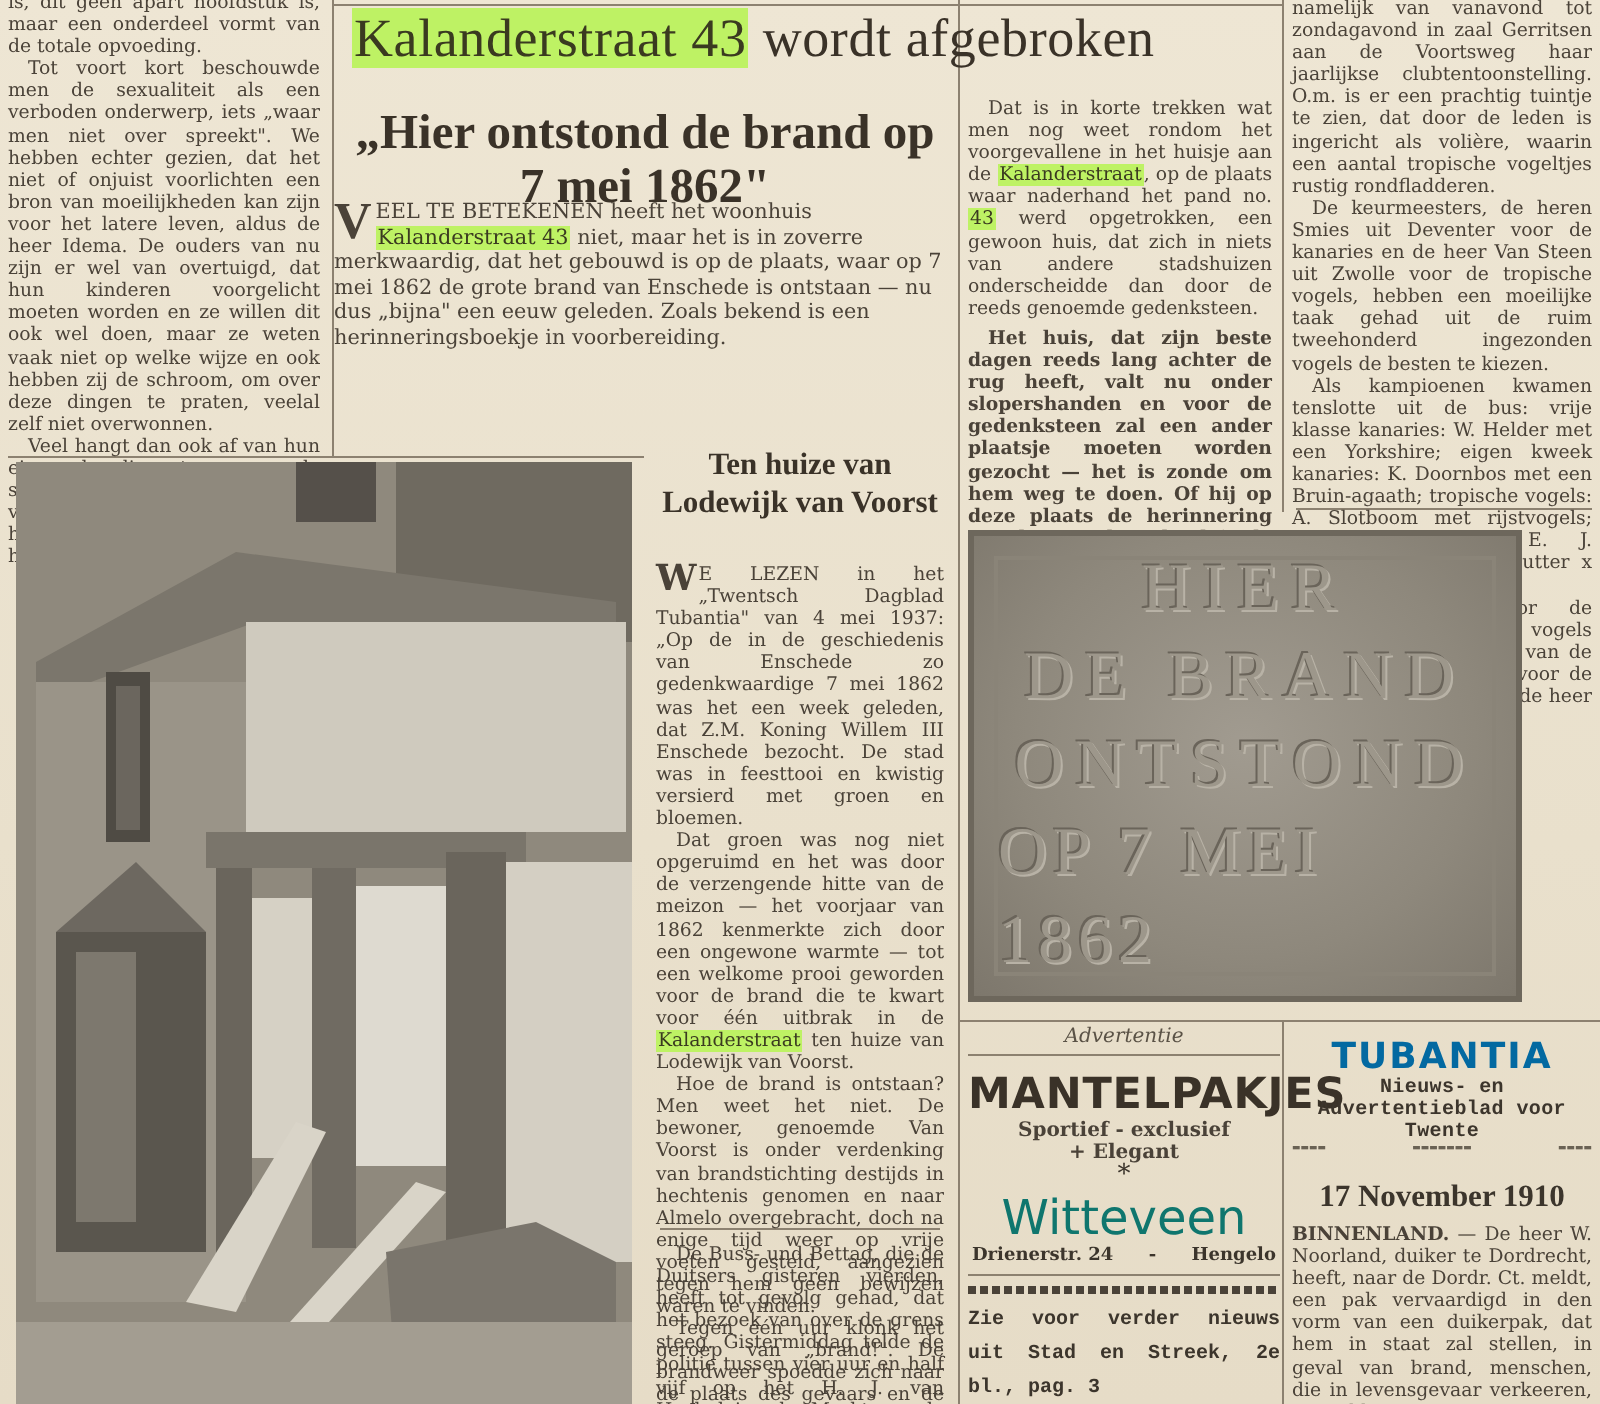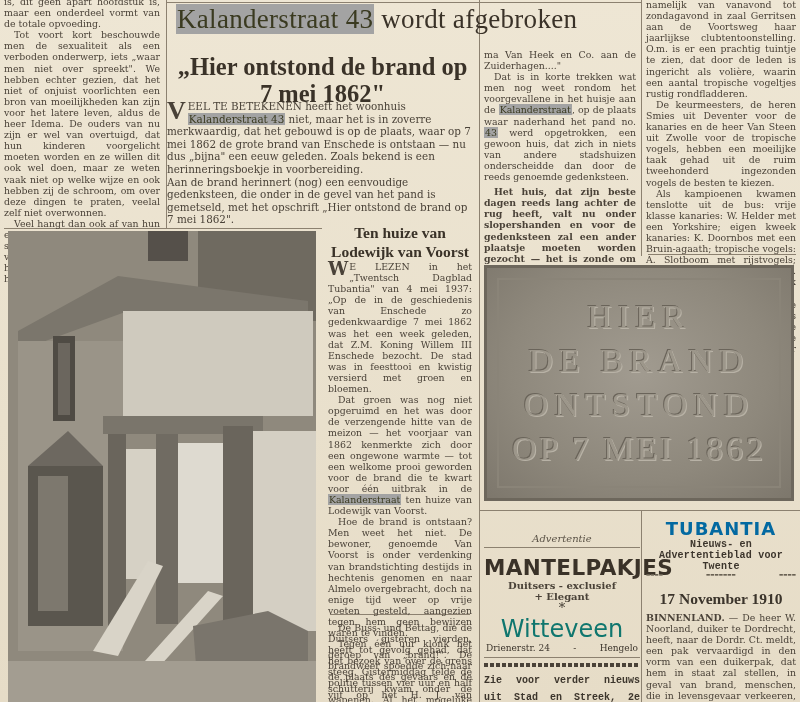--- a/index.html
+++ b/index.html
@@ -5,46 +5,46 @@
   html,body{margin:0;padding:0;}
   body{width:800px;height:702px;overflow:hidden;background:#ece4d2;position:relative;
        font-family:"DejaVu Serif",serif;color:#3c352c;}
   .paper{position:absolute;inset:0;background:
       linear-gradient(180deg,#eee6d4 0%,#e9e0cc 60%,#e6dcc7 100%);}
   .col{position:absolute;font-size:9.4px;line-height:11.1px;text-align:justify;color:#4a4238;}
   .col p{margin:0;text-indent:10px;}
   .col p.noind{text-indent:0;}
   .rule-v{position:absolute;width:1px;background:#8c8170;}
   .rule-h{position:absolute;height:1px;background:#8c8170;}
-  .hl{background:#a3a3a3;color:#3a3a20;padding:0 1px;}
+  .hl{background:#bef264;color:#3a3a20;padding:0 1px;}
   .bold{font-weight:bold;}
   h1.headline{position:absolute;left:176px;top:4px;margin:0;font-weight:normal;
      font-family:"Liberation Serif",serif;font-size:27px;letter-spacing:0.3px;color:#3a3228;white-space:nowrap;}
   .subhead{position:absolute;left:170px;top:53px;width:305px;text-align:center;margin:0;
      font-family:"Liberation Serif",serif;font-size:24.5px;line-height:27px;font-weight:bold;color:#3a3228;}
   .lead{position:absolute;left:167px;top:100px;width:308px;font-size:10.4px;line-height:12.6px;color:#4a4238;text-align:left;}
   .lead .dropcap{float:left;font-size:26px;line-height:22px;font-weight:bold;margin-right:2px;font-family:"Liberation Serif",serif;}
   .lead p{margin:0;}
-  .sect-title{font-family:"Liberation Serif",serif;font-weight:bold;font-size:15.5px;line-height:19px;text-align:center;color:#3a3228;margin:0 0 0 0;}
+  .sect-title{font-family:"Liberation Serif",serif;font-weight:bold;font-size:15.5px;line-height:19px;text-align:center;color:#3a3228;margin:0 0 21px 0;}
   .photo{position:absolute;left:8px;top:231px;width:308px;height:471px;overflow:hidden;
      background:linear-gradient(180deg,#8a8478 0%,#9a9488 30%,#8a8478 100%);}
-  .stone{position:absolute;left:484px;top:265px;width:310px;height:236px;
+  .stone{position:absolute;left:484px;top:265px;width:277px;height:236px;
      background:radial-gradient(ellipse at 50% 45%,#a19b90 0%,#8e887c 60%,#7d776c 100%);
      border:3px solid #6d675c;box-sizing:border-box;}
   .stone-inner{position:absolute;left:10px;top:10px;right:10px;bottom:10px;border:2px solid #8a8478;
      display:flex;flex-direction:column;justify-content:center;align-items:center;}
   .stone-line{font-family:"Liberation Serif",serif;font-size:34px;line-height:44px;letter-spacing:6px;color:#9d978b;
      text-shadow:-1px -1px 0 #6a645a,1px 1px 0 #b8b2a6;}
-  .ad{position:absolute;left:484px;top:532px;width:156px;height:166px;text-align:center;}
+  .ad{position:absolute;left:484px;top:512px;width:156px;height:166px;text-align:center;}
   .ad .tag{font-style:italic;font-size:10px;color:#5a5246;margin-top:1px;}
   .ad .big{font-family:"DejaVu Sans",sans-serif;font-weight:bold;font-size:21.5px;letter-spacing:0.4px;color:#3a3228;margin-top:7px;}
   .ad .sub{font-weight:bold;font-size:10px;line-height:11px;color:#4a4238;}
   .ad .star{font-size:13px;line-height:12px;}
   .ad .brand{font-family:"DejaVu Sans",sans-serif;font-size:24px;line-height:28px;color:#0f766e;margin-top:1px;}
-  .ad .addr{display:flex;justify-content:space-between;font-weight:normal;font-size:9px;padding:0 2px;}
+  .ad .addr{display:flex;justify-content:space-between;font-weight:bold;font-size:9px;padding:0 2px;}
   .ad .wave{height:4px;margin:5px 0;background:repeating-linear-gradient(90deg,#4a4238 0 4px,transparent 4px 6px);}
   .ad .notice{font-weight:bold;font-size:10px;line-height:17px;text-align:justify;font-family:Liberation Mono, monospace;}
   .tub{position:absolute;left:646px;top:512px;width:150px;text-align:center;}
   .tub .mast{font-family:"DejaVu Sans",sans-serif;font-weight:bold;font-size:18px;letter-spacing:1px;color:#0369a1;margin-top:6px;}
   .tub .mastsub{font-size:10px;font-weight:bold;letter-spacing:0.2px;font-family:Liberation Mono, monospace;}
   .tub .fine{font-size:4.5px;line-height:6px;color:#6a6254;display:flex;justify-content:space-between;}
   .tub .date{font-family:"Liberation Serif",serif;font-weight:bold;font-size:15.5px;margin-top:12px;}
 </style>
 </head>
 <body>
@@ -65,21 +65,20 @@
   <p class="noind">is, dit geen apart hoofdstuk is, maar een onderdeel vormt van de totale opvoeding.</p>
   <p>Tot voort kort beschouwde men de sexualiteit als een verboden onderwerp, iets „waar men niet over spreekt". We hebben echter gezien, dat het niet of onjuist voorlichten een bron van moeilijkheden kan zijn voor het latere leven, aldus de heer Idema. De ouders van nu zijn er wel van overtuigd, dat hun kinderen voorgelicht moeten worden en ze willen dit ook wel doen, maar ze weten vaak niet op welke wijze en ook hebben zij de schroom, om over deze dingen te praten, veelal zelf niet overwonnen.</p>
   <p>Veel hangt dan ook af van hun eigen houding tegenover de sexualiteit, die zij niet alleen verstandelijk, maar vooral met hun gevoel verwerkt moeten hebben, willen zij vrij en open</p>
 </div>
 
 <h1 class="headline"><span class="hl">Kalanderstraat 43</span><span> wordt afgebroken</span></h1>
 <h2 class="subhead">„Hier ontstond de brand op 7 mei 1862"</h2>
 
 <div class="lead">
   <p><span class="dropcap">V</span><span>EEL TE BETEKENEN</span><span> heeft het woonhuis </span><span class="hl">Kalanderstraat 43</span><span> niet, maar het is in zoverre merkwaardig, dat het gebouwd is op de plaats, waar op 7 mei 1862 de grote brand van Enschede is ontstaan — nu dus „bijna" een eeuw geleden. Zoals bekend is een herinneringsboekje in voorbereiding.</span></p>
-  <p>Aan de brand herinnert (nog) een eenvoudige gedenksteen, die onder in de gevel van het pand is gemetseld, met het opschrift „Hier ontstond de brand op 7 mei 1862".</p>
 </div>
 
 <div class="photo">
   <svg width="308" height="471" viewBox="0 0 308 471">
     <rect x="0" y="0" width="308" height="471" fill="#8f897d"></rect>
     <rect x="190" y="0" width="118" height="90" fill="#6f6a60"></rect>
     <rect x="140" y="0" width="40" height="30" fill="#55504a"></rect>
     <polygon points="10,100 110,45 300,70 300,90 120,80 10,120" fill="#7b766c"></polygon>
     <rect x="10" y="110" width="105" height="310" fill="#9a9488"></rect>
     <rect x="115" y="80" width="190" height="105" fill="#cfcabe"></rect>
@@ -108,46 +107,45 @@
   <p><span>Dat groen was nog niet opgeruimd en het was door de verzengende hitte van de meizon — het voorjaar van 1862 kenmerkte zich door een ongewone warmte — tot een welkome prooi geworden voor de brand die te kwart voor één uitbrak in de </span><span class="hl">Kalanderstraat</span><span> ten huize van Lodewijk van Voorst.</span></p>
   <p>Hoe de brand is ontstaan? Men weet het niet. De bewoner, genoemde Van Voorst is onder verdenking van brandstichting destijds in hechtenis genomen en naar Almelo overgebracht, doch na enige tijd weer op vrije voeten gesteld, aangezien tegen hem geen bewijzen waren te vinden.</p>
   <p>Tegen één uur klonk het geroep van „brand!". De brandweer spoedde zich naar de plaats des gevaars en de schutterij kwam onder de wapenen. Al het mogelijke werd gedaan om de brand te stuiten, echter zonder gevolg. De hevige z.o. wind deed de vlammen overslaan op de daar tegenover liggende huizen en van daar op een kleine stoomweverij der fir-</p>
 </div>
 
 <div class="col" style="left:328px;top:622px;width:144px;">
   <p>De Buss- und Bettag, die de Duitsers gisteren vierden, heeft tot gevolg gehad, dat het bezoek van over de grens steeg. Gistermiddag telde de politie tussen vier uur en half vijf op het H. J. van Heekplein, de Markt en de boulevard 450 Duitse auto's tegen ruim 200 Nederlandse.</p>
 </div>
 
 <div class="col" style="left:484px;top:49px;width:152px;">
-  <p class="noind">ma Van Heek en Co. aan de Zuiderhagen...."</p>
   <p><span>Dat is in korte trekken wat men nog weet rondom het voorgevallene in het huisje aan de </span><span class="hl">Kalanderstraat</span><span>, op de plaats waar naderhand het pand no. </span><span class="hl">43</span><span> werd opgetrokken, een gewoon huis, dat zich in niets van andere stadshuizen onderscheidde dan door de reeds genoemde gedenksteen.</span></p>
   <p class="bold" style="margin-top:4px;">Het huis, dat zijn beste dagen reeds lang achter de rug heeft, valt nu onder slopershanden en voor de gedenksteen zal een ander plaatsje moeten worden gezocht — het is zonde om hem weg te doen. Of hij op deze plaats de herinnering aan de grote brand ook in de toekomst levendig zal houden?</p>
 </div>
 
 <div class="col" style="left:646px;top:-1px;width:150px;">
   <p class="noind">namelijk van vanavond tot zondagavond in zaal Gerritsen aan de Voortsweg haar jaarlijkse clubtentoonstelling. O.m. is er een prachtig tuintje te zien, dat door de leden is ingericht als volière, waarin een aantal tropische vogeltjes rustig rondfladderen.</p>
   <p style="margin-top:0;">De keurmeesters, de heren Smies uit Deventer voor de kanaries en de heer Van Steen uit Zwolle voor de tropische vogels, hebben een moeilijke taak gehad uit de ruim tweehonderd ingezonden vogels de besten te kiezen.</p>
   <p>Als kampioenen kwamen tenslotte uit de bus: vrije klasse kanaries: W. Helder met een Yorkshire; eigen kweek kanaries: K. Doornbos met een Bruin-agaath; tropische vogels: A. Slotboom met rijstvogels; bastaard kanaries: E. J. Poorterman met een putter x kanarie.</p>
   <p class="noind">De wisselbeker voor de kampioen tropische vogels kwam dus in het bezit van de heer Slotboom en die voor de kampioen kanaries van de heer Doornbos.</p>
 </div>
 
 <div class="stone">
   <div class="stone-inner">
     <div class="stone-line">HIER</div>
     <div class="stone-line">DE BRAND</div>
     <div class="stone-line">ONTSTOND</div>
-    <div class="stone-line" style="letter-spacing:3px;text-align:right;">OP 7 MEI 1862</div>
+    <div class="stone-line" style="letter-spacing:3px;">OP 7 MEI 1862</div>
   </div>
 </div>
 
 <div class="ad">
   <div class="tag">Advertentie</div>
   <div class="rule-h" style="position:relative;margin-top:3px;"></div>
   <div class="big">MANTELPAKJES</div>
-  <div class="sub">Duitsers - exclusief</div>
+  <div class="sub">Sportief - exclusief</div>
   <div class="sub">+ Elegant</div>
   <div class="star">*</div>
   <div class="brand">Witteveen</div>
   <div class="addr">
     <span>Drienerstr. 24</span>
     <span>-</span>
     <span>Hengelo</span>
   </div>
   <div class="rule-h" style="position:relative;margin-top:4px;width:100%;"></div>
   <div class="wave"></div>

